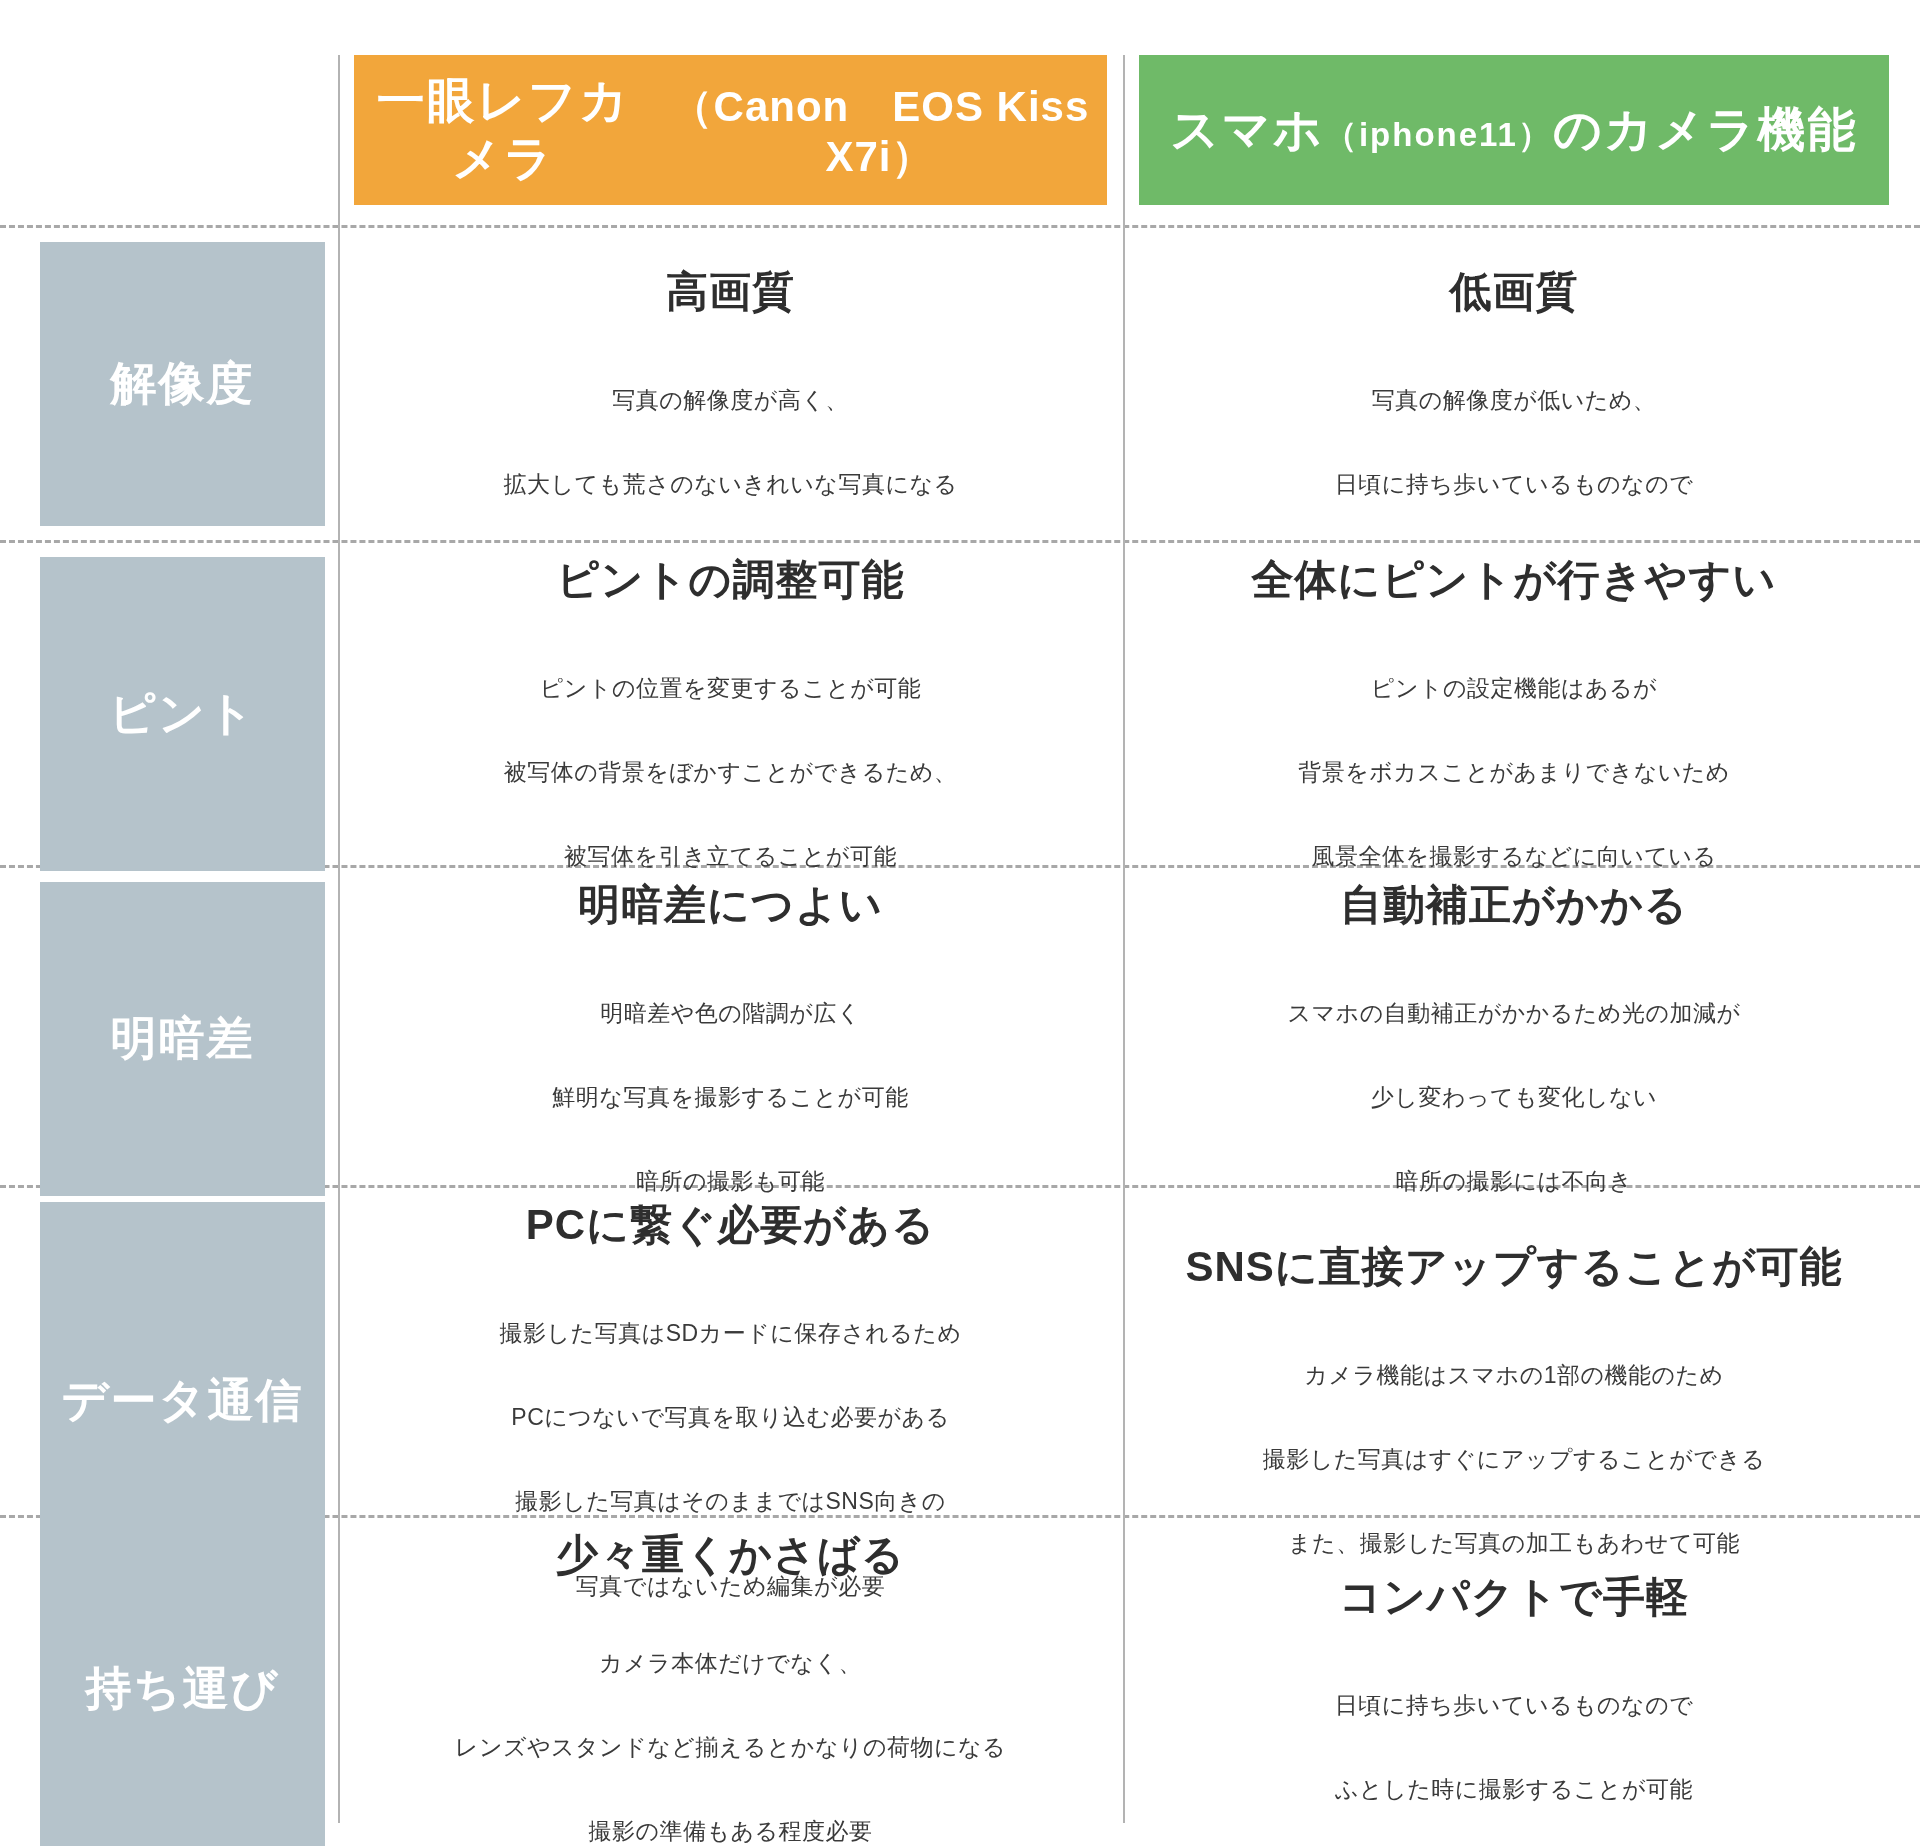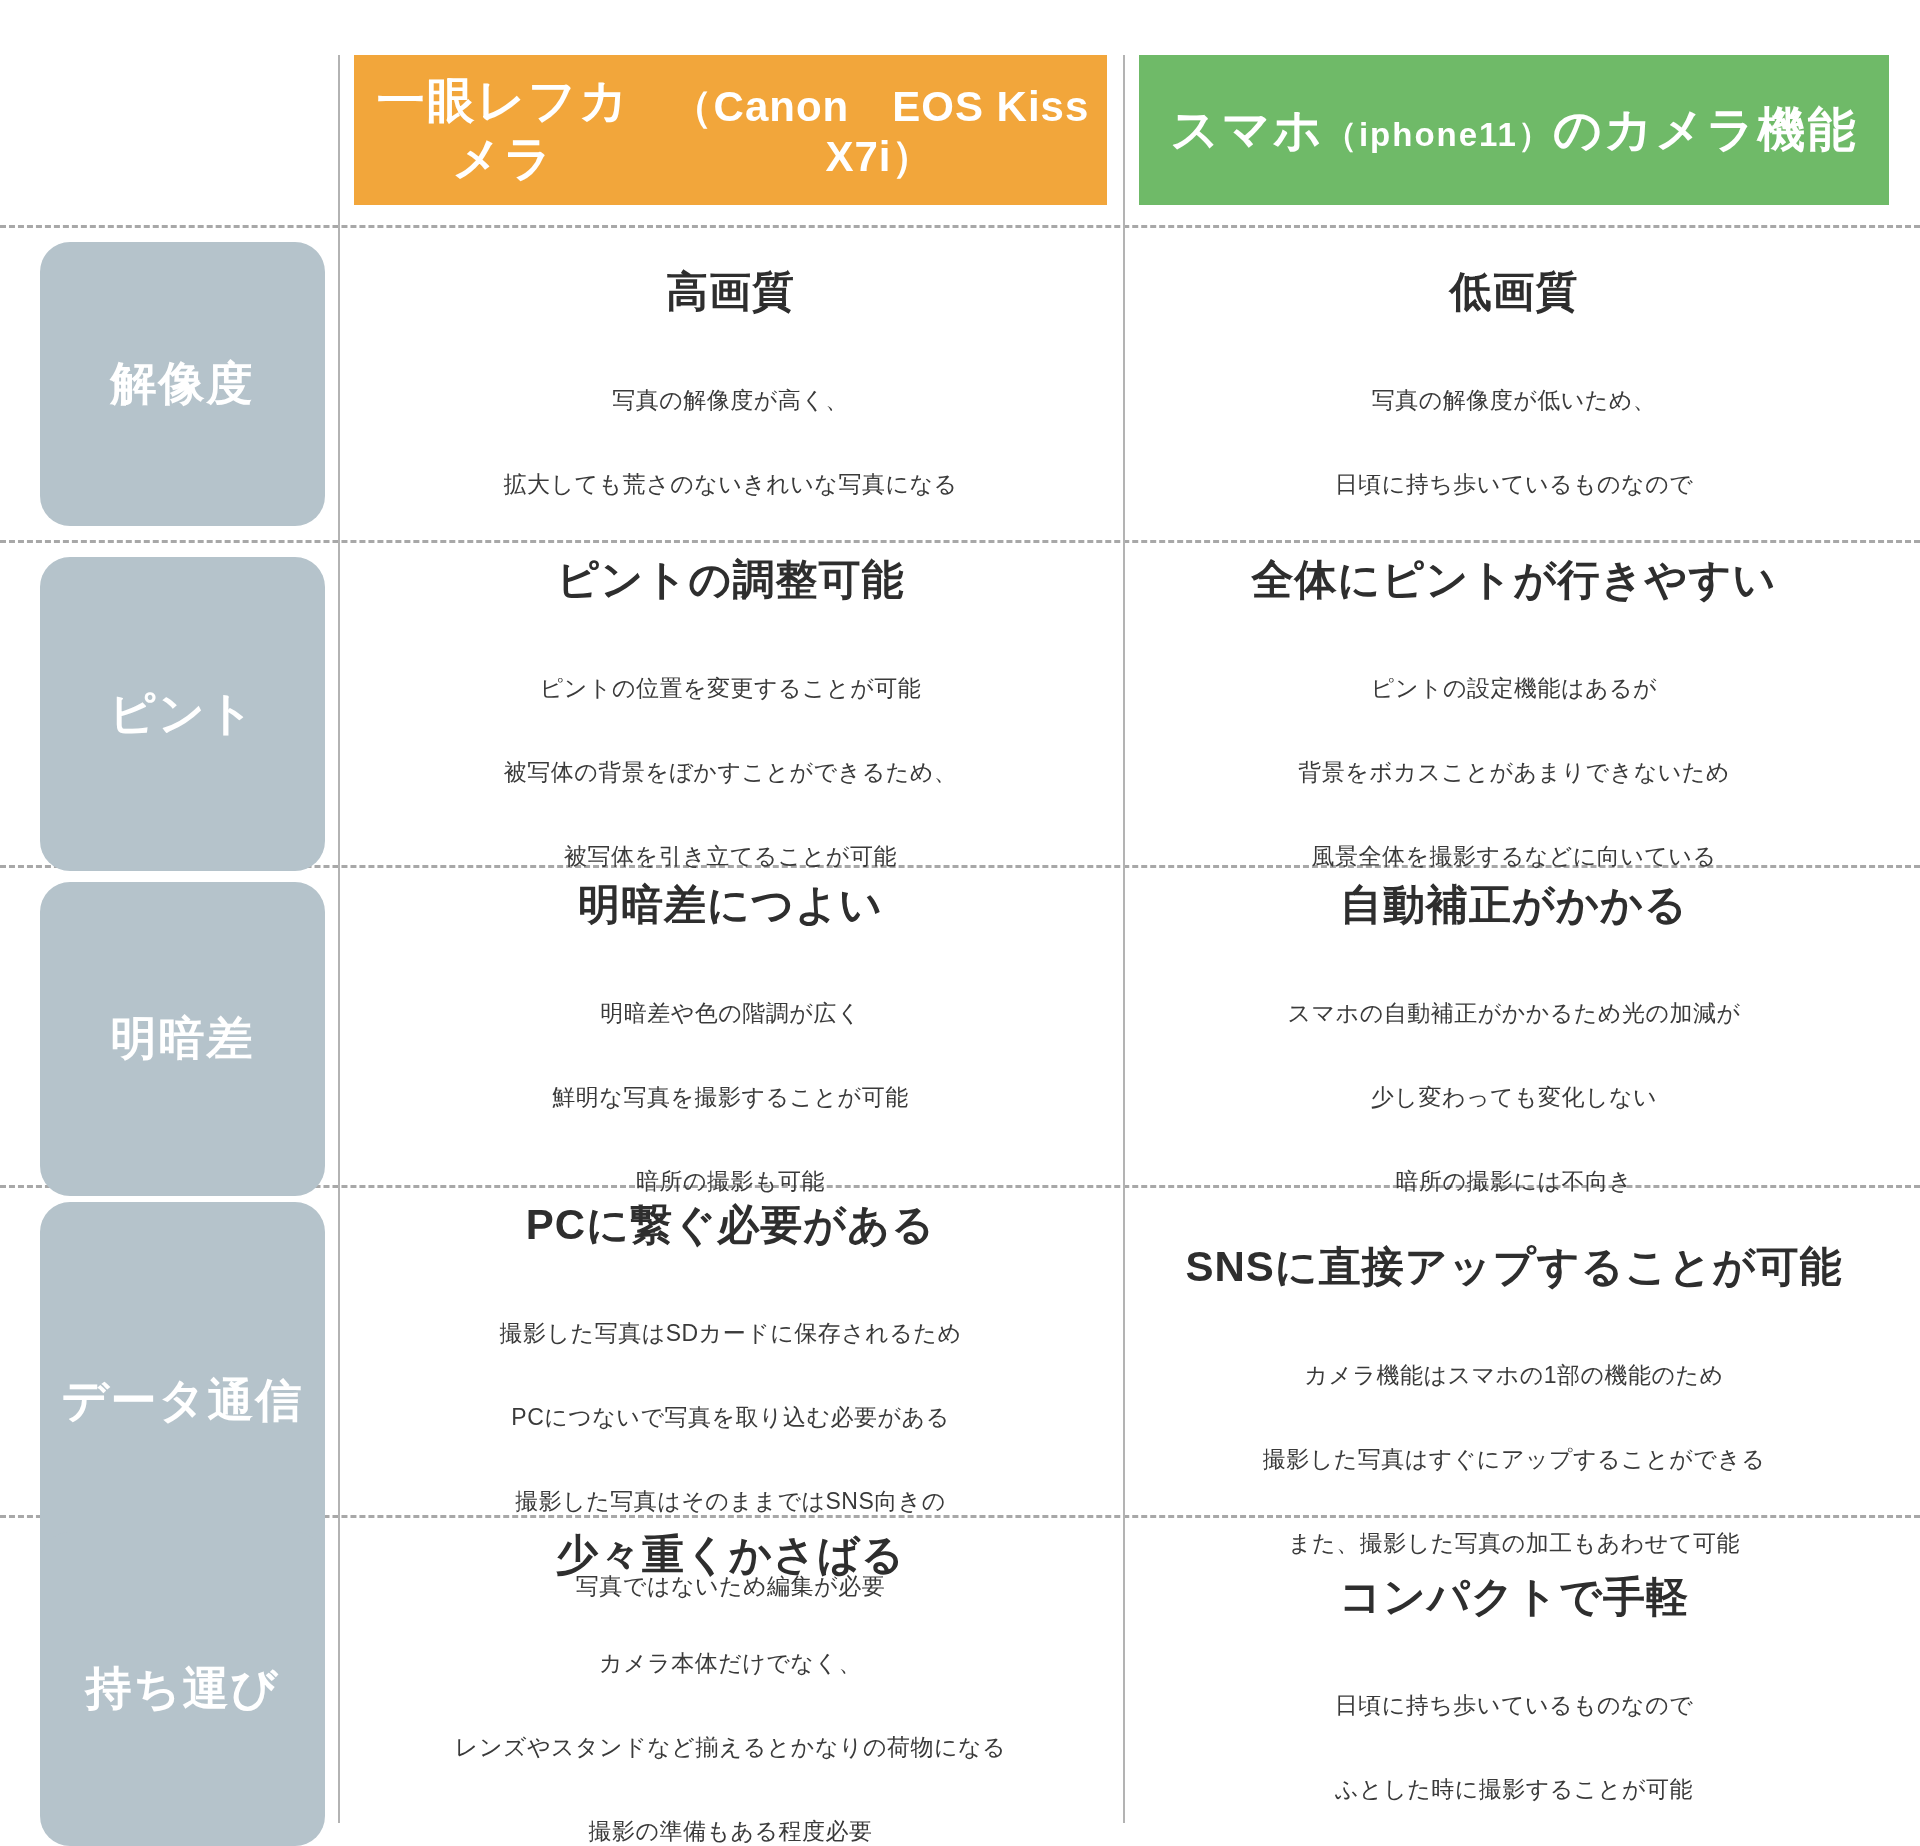--- a/index.html
+++ b/index.html
@@ -80,21 +80,20 @@
     box-sizing: border-box;
     background: var(--row-label-bg, #B5C3CB);
     color: #ffffff;
     font-weight: 700;
     font-size: 46px;
     letter-spacing: 2px;
     display: flex;
     align-items: center;
     justify-content: center;
     text-align: left;
-    border-radius: 30px;
   }
   .cell {
     display: flex;
     flex-direction: column;
     justify-content: center;
     align-items: center;
     text-align: center;
     padding: 10px 12px;
     box-sizing: border-box;
     height: 100%;

